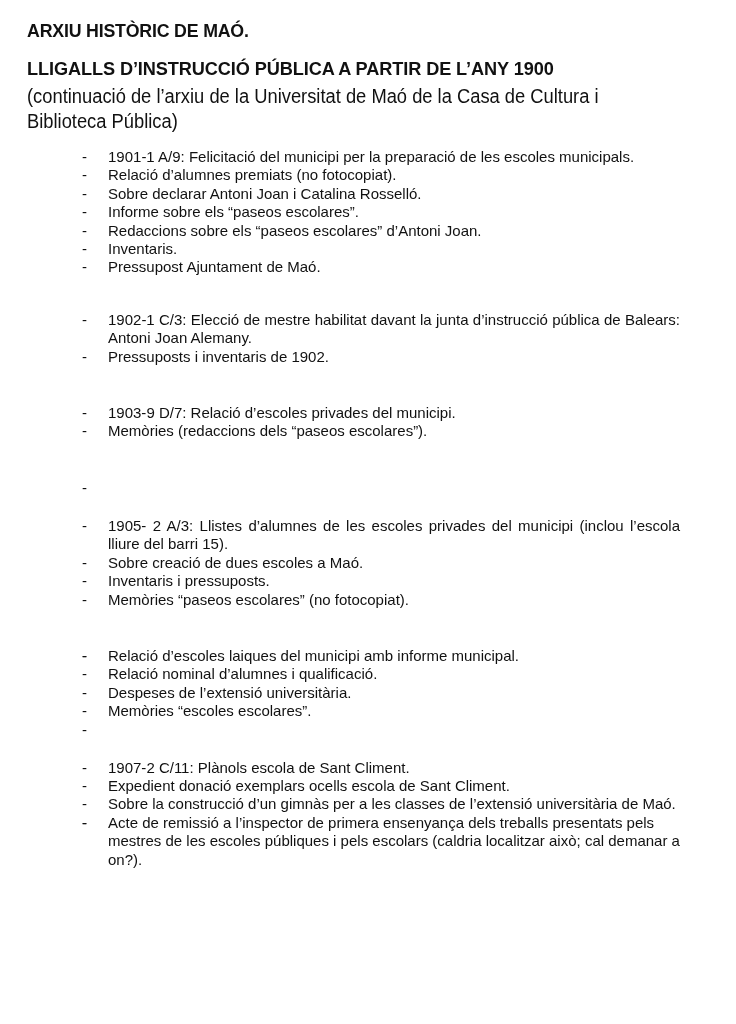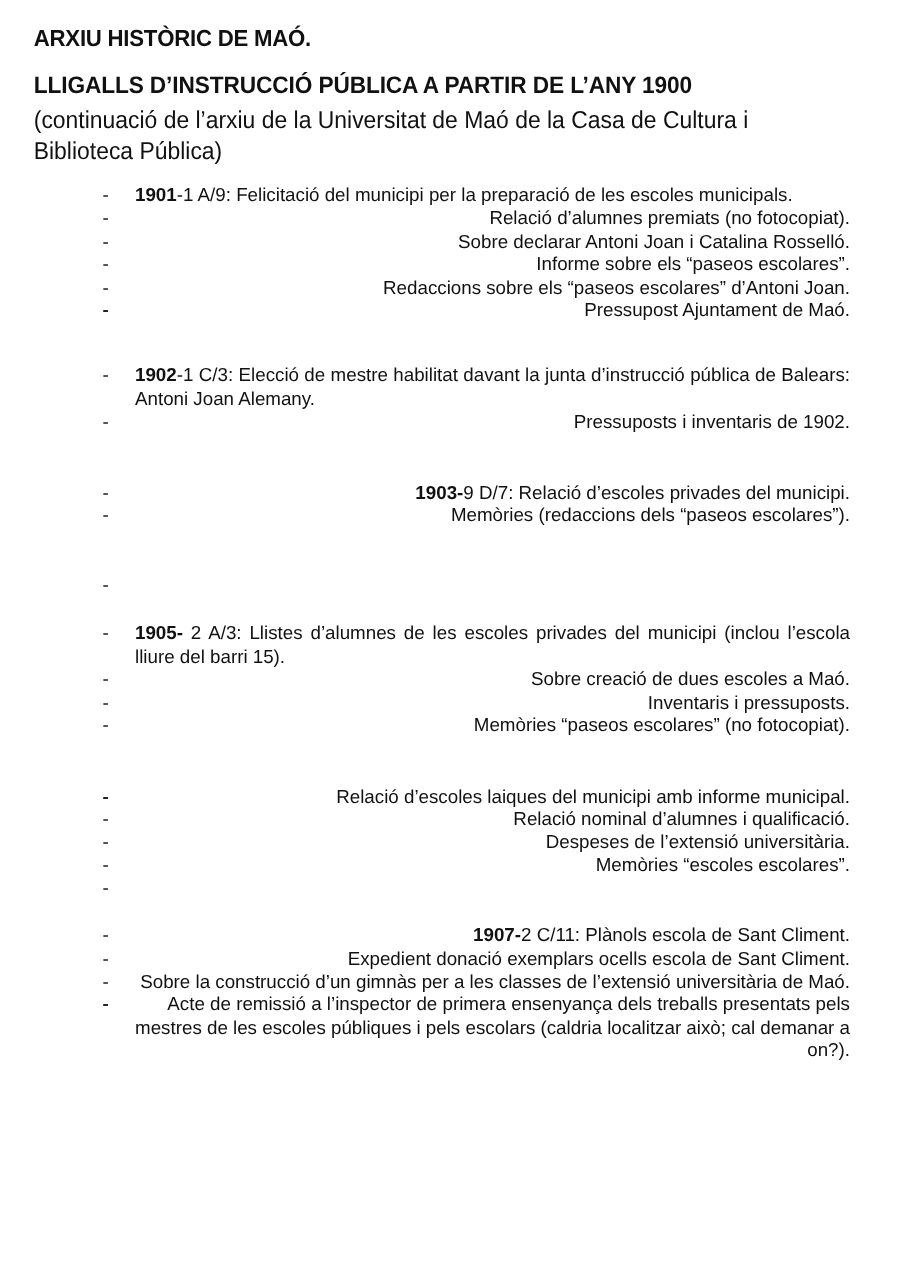--- a/index.html
+++ b/index.html
@@ -30,23 +30,23 @@
   .groups { position: absolute; left: 0; top: 148px; width: 736px; }
   .group { margin-bottom: 0; }
   .item {
     position: relative;
     padding-left: 108px; padding-right: 56px;
     font-size: 15px; line-height: 18.4px;
   }
   .item .dash {
     position: absolute; left: 82px; top: 0;
   }
-  .item .text { display: block; text-align: right; }
+  .item .text { display: block; }
   .item.justify .text { text-align: justify; text-align-last: left; }
-  .year { font-weight: bold; }
+  .year { font-weight: normal; }
   .gap-1 { height: 34px; }
   .gap-2 { height: 38px; }
 </style>
 </head>
 <body>
 
 <div class="page">
   <div class="h1">ARXIU HISTÒRIC DE MAÓ.</div>
   <div class="h2">LLIGALLS D’INSTRUCCIÓ PÚBLICA A PARTIR DE L’ANY 1900</div>
   <div class="subtitle">(continuació de l’arxiu de la Universitat de Maó de la Casa de Cultura i Biblioteca Pública)</div>
@@ -69,20 +69,21 @@
       <div class="item">
           <span class="dash">-</span>
           <span class="text">Informe sobre els “paseos escolares”.</span>
         </div>
       <div class="item">
           <span class="dash">-</span>
           <span class="text">Redaccions sobre els “paseos escolares” d’Antoni Joan.</span>
         </div>
       <div class="item">
           <span class="dash">-</span>
+          <span class="text">Inventaris.</span>
         </div>
       <div class="item">
           <span class="dash">-</span>
           <span class="text">Pressupost Ajuntament de Maó.</span>
         </div>
     </div>
     <div class="gap-1"></div>
 
     <div class="group">
       <div class="item justify">

